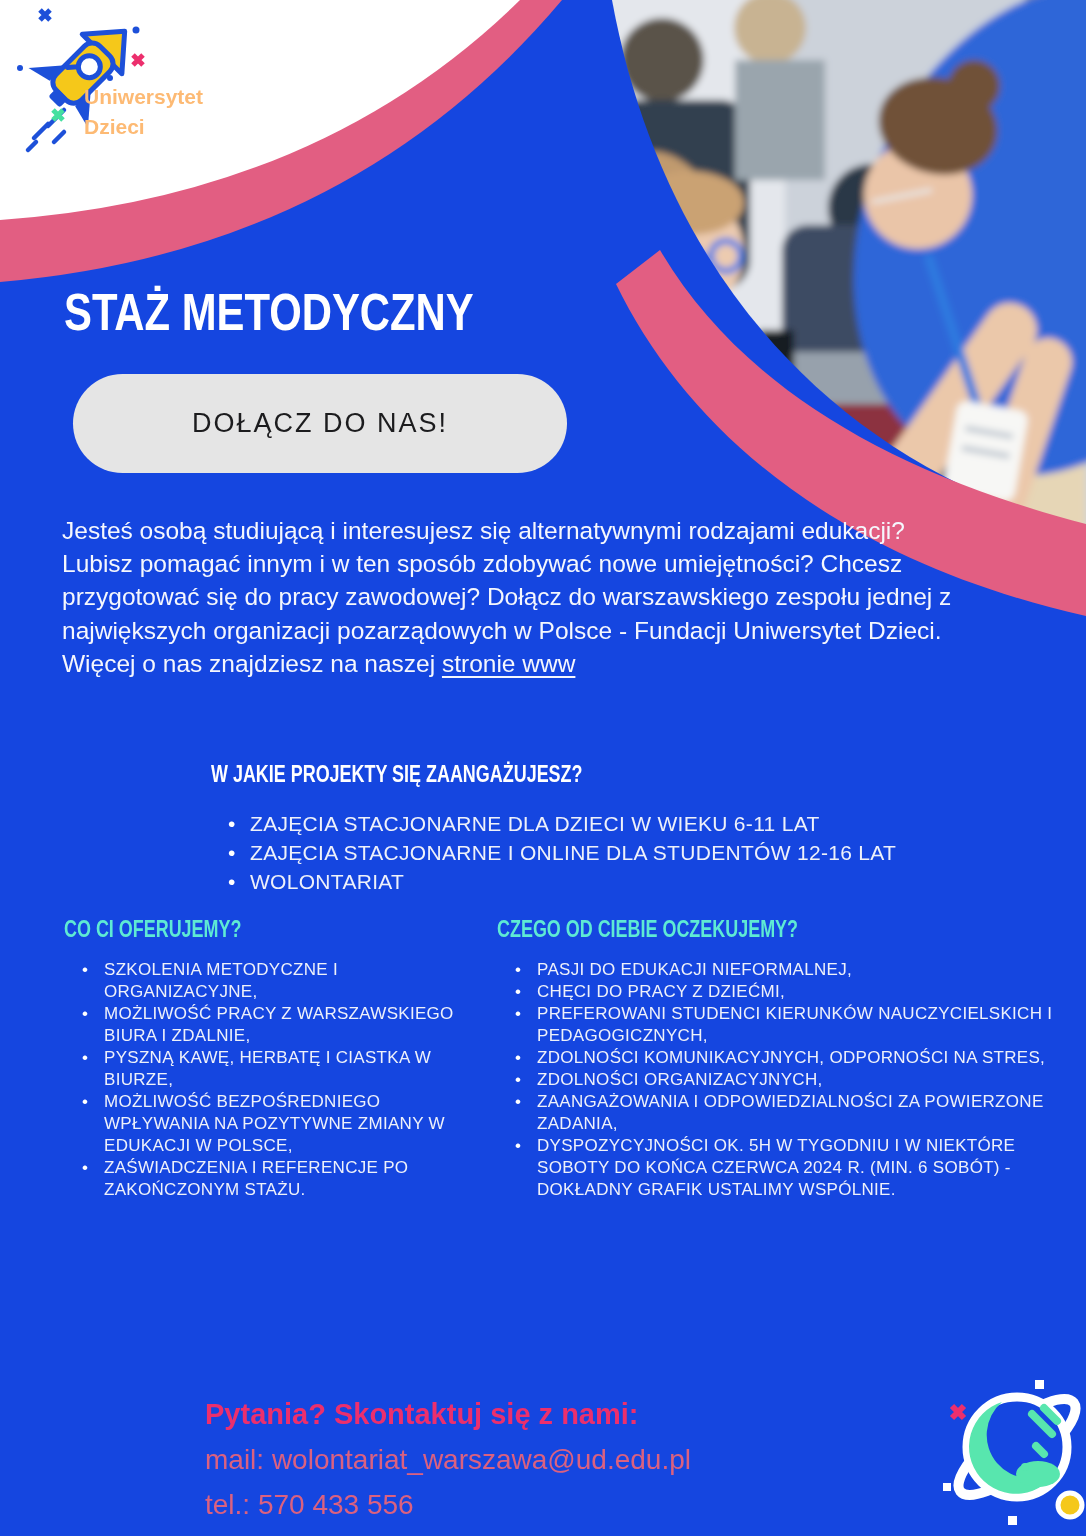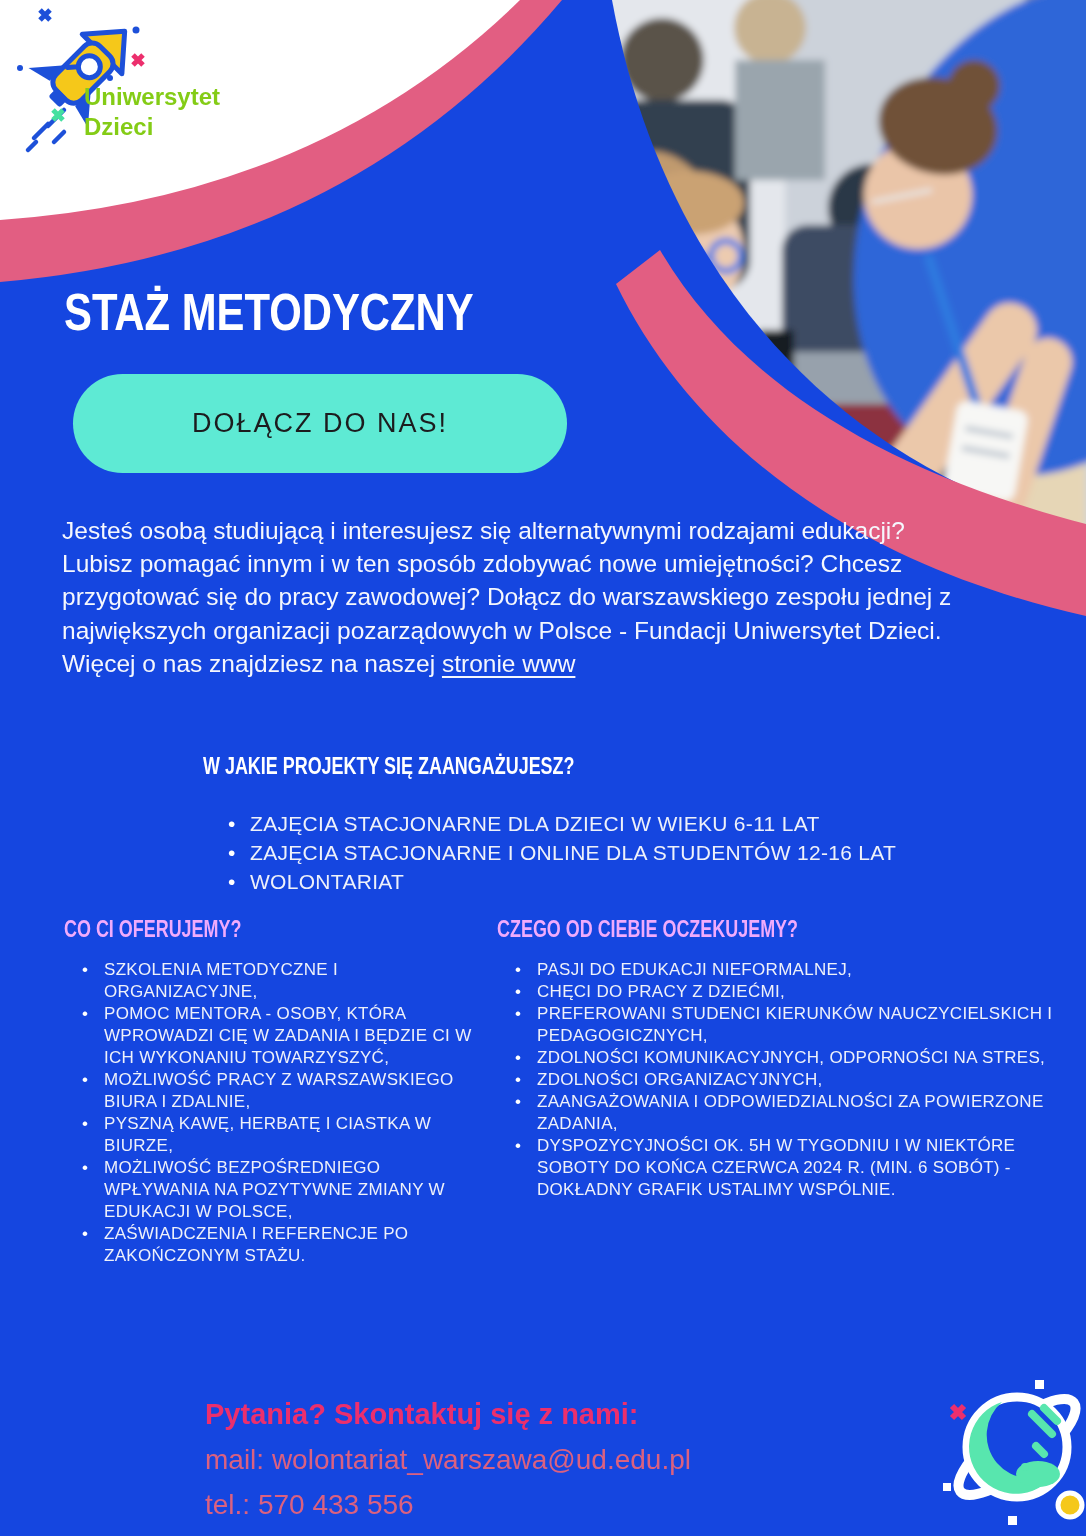--- a/index.html
+++ b/index.html
@@ -7,35 +7,35 @@
     position:relative;width:1086px;height:1536px;overflow:hidden;
     background:#1546E0;
     font-family:"Liberation Sans", sans-serif;
   }
   #decor{position:absolute;left:0;top:0;z-index:0;}
   .layer{position:absolute;z-index:2;}
 
   
   .logo-text{
     left:84px;top:82px;
-    color:#84cc16;font-weight:700;font-size:24px;line-height:30px;
+    color:#fdba74;font-weight:700;font-size:21px;line-height:30px;
     letter-spacing:0px;
   }
 
   
   .hero-title{
     left:64px;top:283px;color:#ffffff;
     font-size:51px;font-weight:700;white-space:nowrap;
   }
   .condense{display:inline-block;transform:scaleX(0.82);transform-origin:left center;white-space:nowrap;}
   .condense-sm{display:inline-block;transform:scaleX(0.78);transform-origin:left center;white-space:nowrap;}
 
   .cta-pill{
     left:73px;top:374px;width:494px;height:99px;border-radius:50px;
-    background:#5eead4;display:flex;align-items:center;justify-content:center;
+    background:#e5e5e5;display:flex;align-items:center;justify-content:center;
     cursor:pointer;
   }
   .cta-pill span{
     color:#1c1c1e;font-size:27px;letter-spacing:2px;font-weight:400;
   }
 
   
   .intro{
     left:62px;top:514px;width:912px;
     color:#f5f7fd;font-size:24.5px;line-height:33.2px;font-weight:400;
@@ -45,21 +45,21 @@
   
   .projects-heading{left:203px;top:753px;color:#fff;font-size:23px;font-weight:700;}
   ul.bullets{list-style:none;margin:16px;padding:0;color:#eef1fa;}
   ul.bullets li{position:relative;padding-left:24px;}
   ul.bullets li::before{
     content:"•";position:absolute;left:2px;top:0;color:#ffffff;
   }
   .projects-list{left:210px;top:793px;width:680px;font-size:21px;line-height:29.2px;letter-spacing:0.3px;}
 
   
-  .col-heading{color:#f0abfc;font-size:23px;font-weight:700;}
+  .col-heading{color:#5eead4;font-size:23px;font-weight:700;}
   .offer-col{left:64px;top:916px;width:428px;}
   .expect-col{left:497px;top:916px;width:574px;}
   .col-list{margin-top:36px;font-size:17px;line-height:22px;letter-spacing:0.3px;}
 
   
   .contact{
     left:205px;top:1392px;width:880px;text-align:left;
   }
   .contact-heading{color:#EC2F6D;font-size:29px;font-weight:700;line-height:45px;}
   .contact-line{color:#DB6180;font-size:28px;line-height:45px;font-weight:400;}
@@ -194,36 +194,35 @@
 
   <div class="layer cta-pill">
     <span>DOŁĄCZ DO NAS!</span>
   </div>
 
   <p class="layer intro" style="margin:0">
     <span>Jesteś osobą studiującą i interesujesz się alternatywnymi rodzajami edukacji? Lubisz pomagać innym i w ten sposób zdobywać nowe umiejętności? Chcesz przygotować się do pracy zawodowej? Dołącz do warszawskiego zespołu jednej z największych organizacji pozarządowych w Polsce - Fundacji Uniwersytet Dzieci. Więcej o nas znajdziesz na naszej</span>
     <a>stronie www</a>
   </p>
 
-  <h2 class="layer projects-heading" style="margin:0">
+  <h2 class="layer projects-heading" style="margin:8px">
     <span class="condense-sm">W JAKIE PROJEKTY SIĘ ZAANGAŻUJESZ?</span>
   </h2>
   <ul class="layer bullets projects-list">
     <li>ZAJĘCIA STACJONARNE DLA DZIECI W WIEKU 6-11 LAT</li>
     <li>ZAJĘCIA STACJONARNE I ONLINE DLA STUDENTÓW 12-16 LAT</li>
     <li>WOLONTARIAT</li>
   </ul>
 
   <div class="layer offer-col">
     <h2 class="col-heading" style="margin:0">
       <span class="condense-sm">CO CI OFERUJEMY?</span>
     </h2>
     <ul class="bullets col-list">
       <li>SZKOLENIA METODYCZNE I ORGANIZACYJNE,</li>
-      <li>POMOC MENTORA - OSOBY, KTÓRA WPROWADZI CIĘ W ZADANIA I BĘDZIE CI W ICH WYKONANIU TOWARZYSZYĆ,</li>
       <li>MOŻLIWOŚĆ PRACY Z WARSZAWSKIEGO BIURA I ZDALNIE,</li>
       <li>PYSZNĄ KAWĘ, HERBATĘ I CIASTKA W BIURZE,</li>
       <li>MOŻLIWOŚĆ BEZPOŚREDNIEGO WPŁYWANIA NA POZYTYWNE ZMIANY W EDUKACJI W POLSCE,</li>
       <li>ZAŚWIADCZENIA I REFERENCJE PO ZAKOŃCZONYM STAŻU.</li>
     </ul>
   </div>
 
   <div class="layer expect-col">
     <h2 class="col-heading" style="margin:0">
       <span class="condense-sm">CZEGO OD CIEBIE OCZEKUJEMY?</span>

